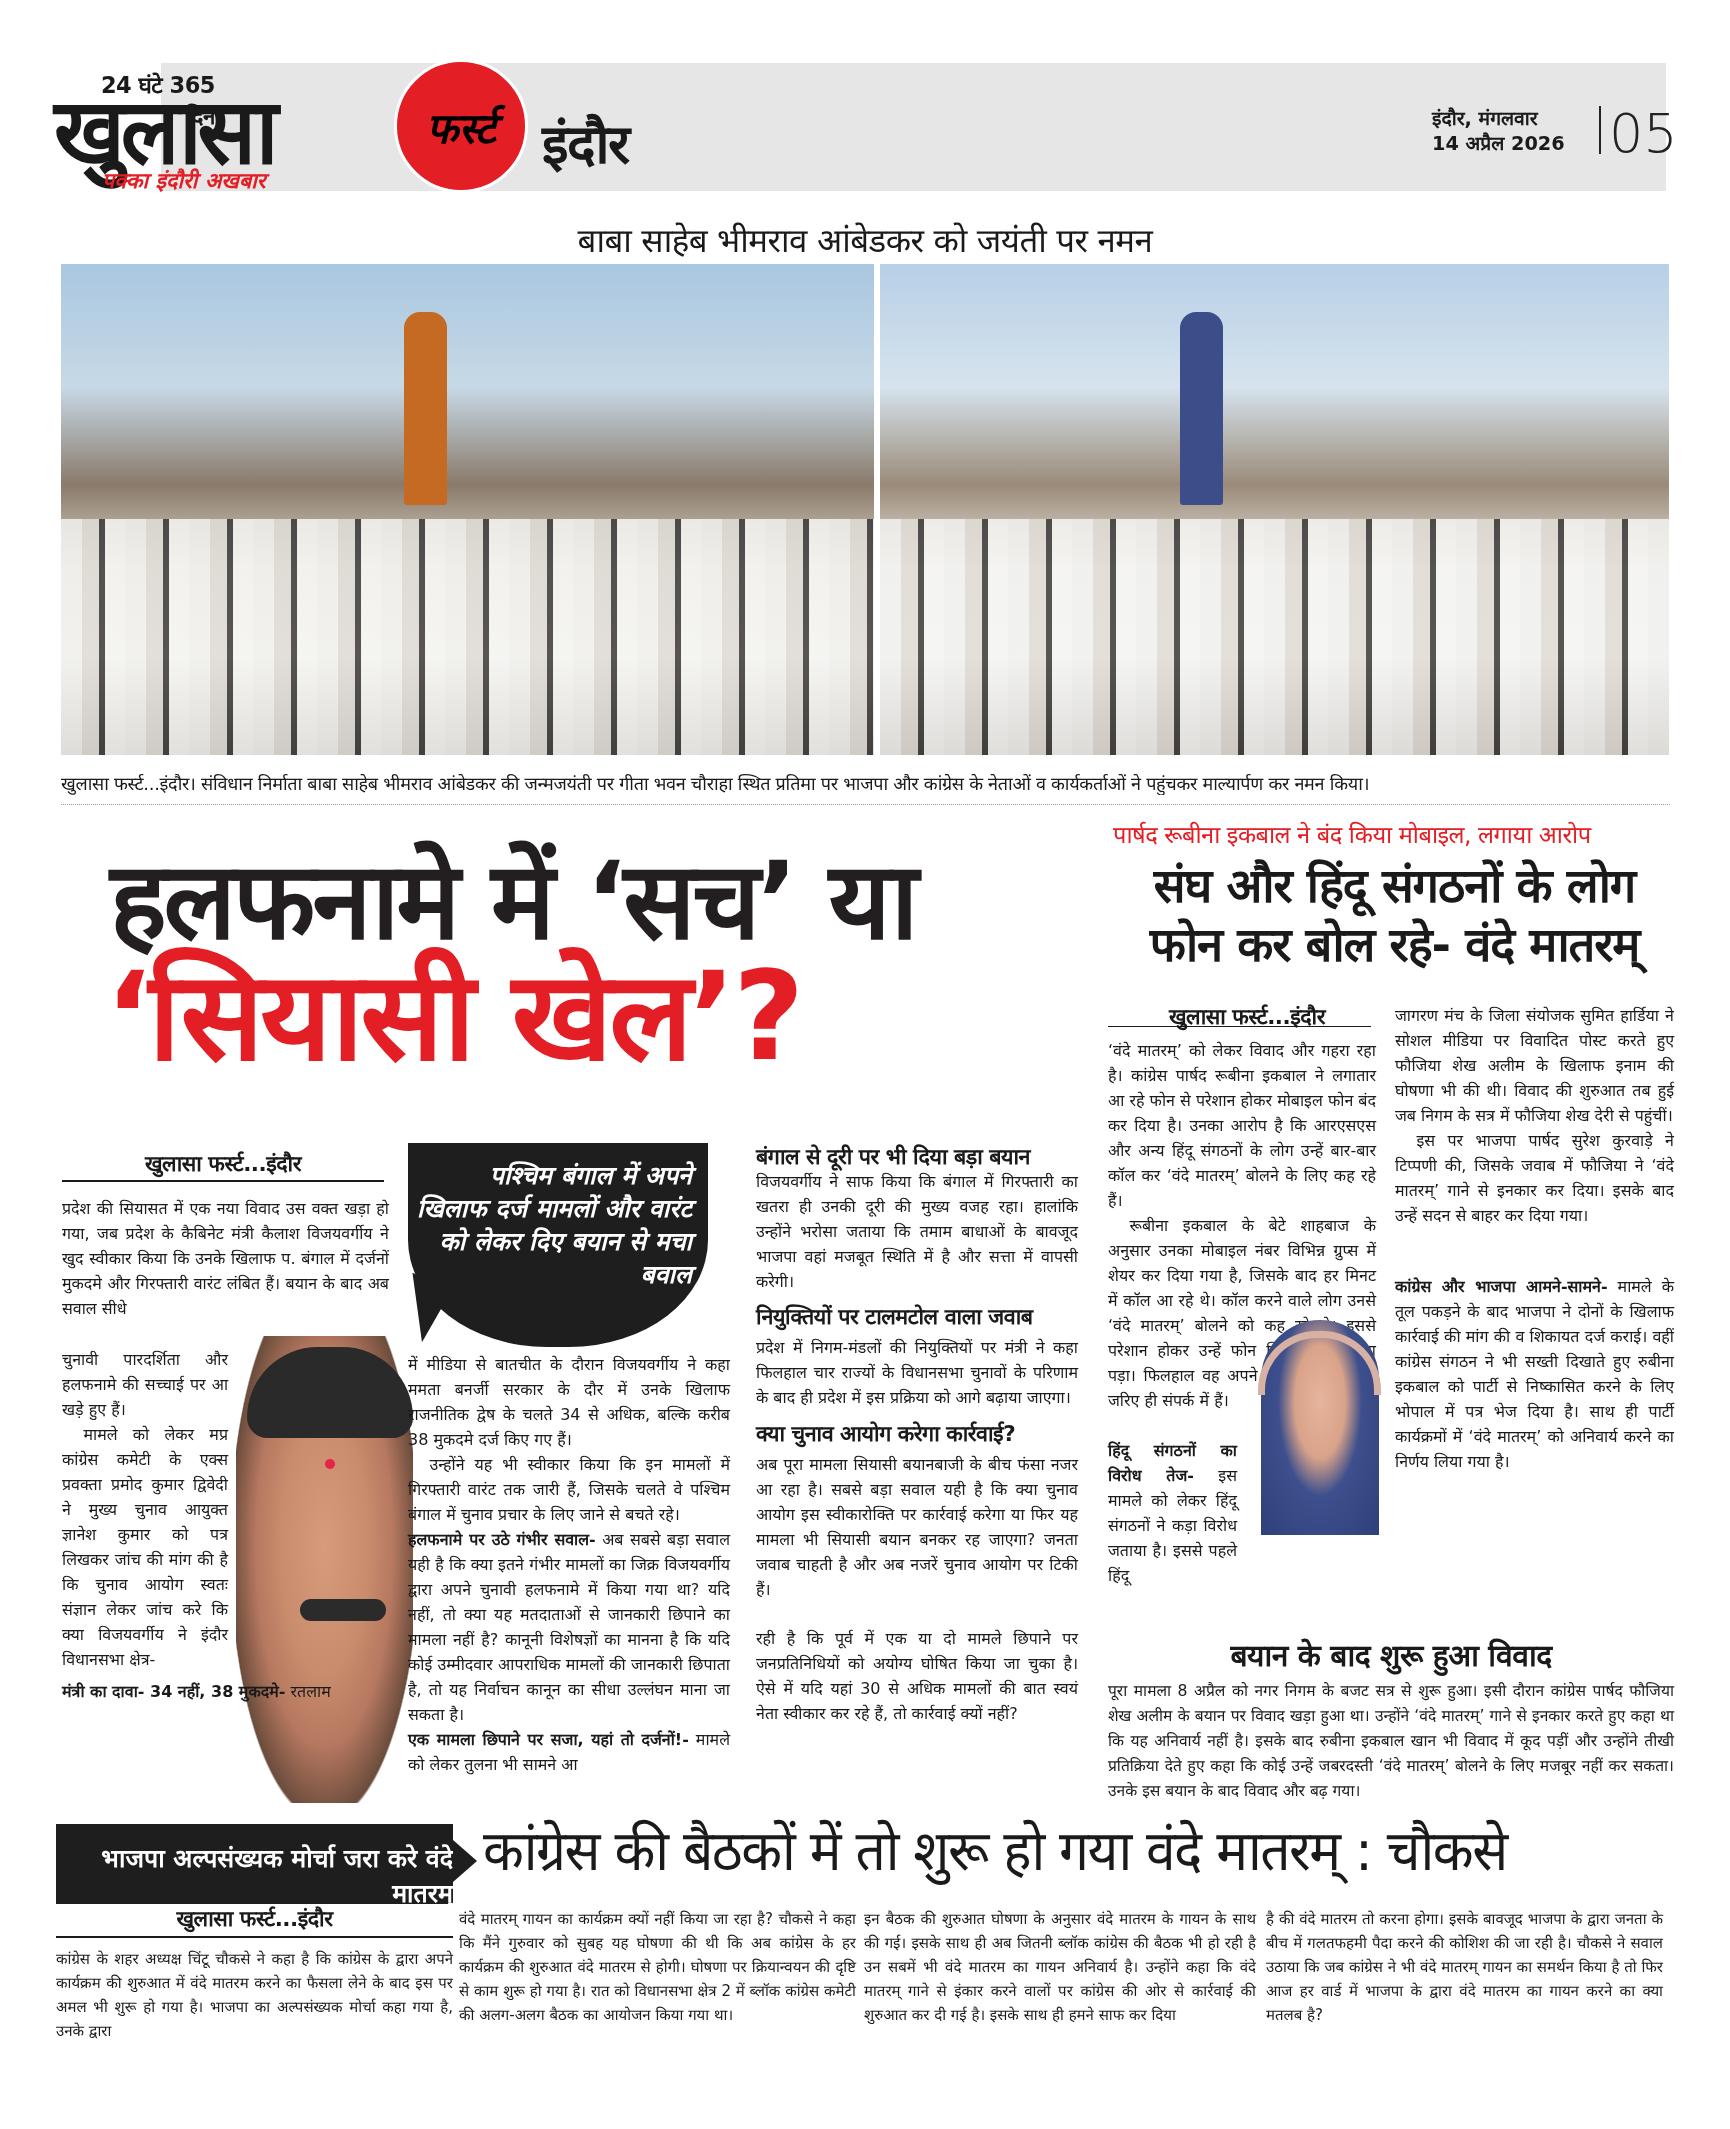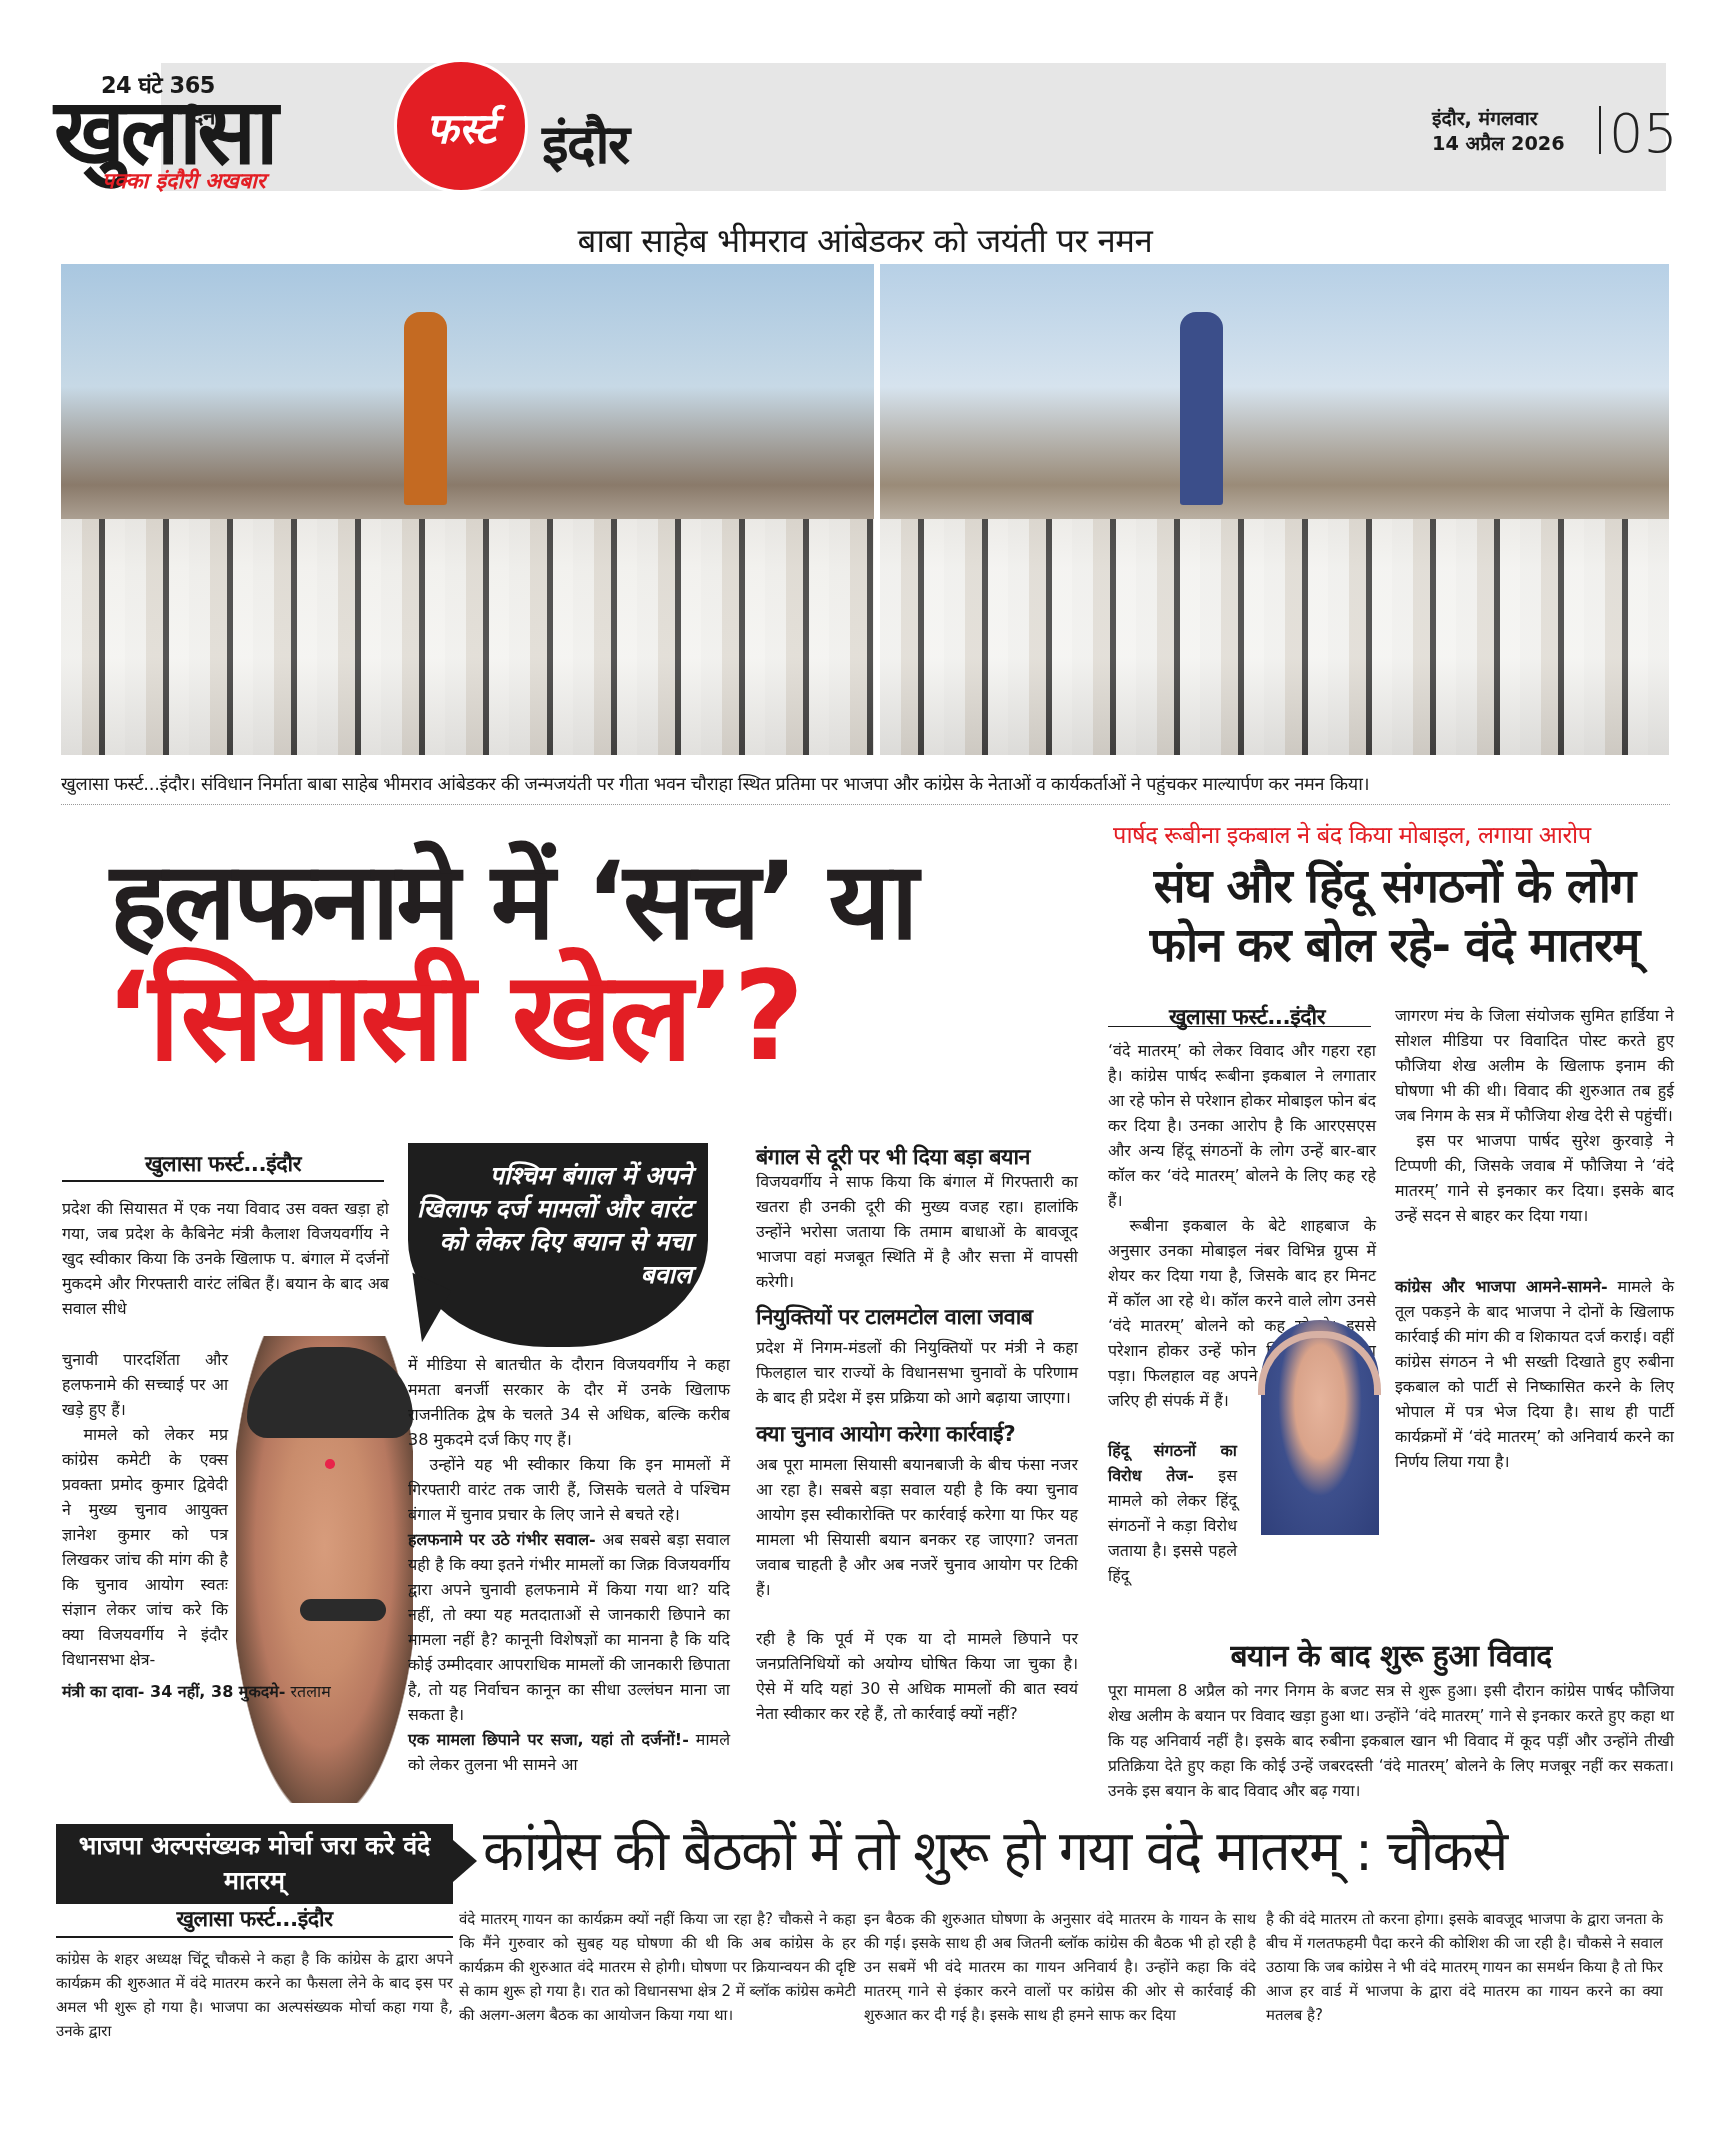--- a/index.html
+++ b/index.html
@@ -6,21 +6,21 @@
   html, body { width: 1730px; height: 2129px; background: #ffffff; overflow: hidden; }
   body { position: relative; font-family: "DejaVu Sans", sans-serif; color: #1a1a1a; }
   .abs { position: absolute; }
 
   
   .masthead-band { left: 161px; top: 63px; width: 1505px; height: 128px; background: #e6e6e6; }
   .tagline-top { left: 86px; top: 69px; width: 129px; text-align: right; font-size: 22.5px; font-weight: bold; letter-spacing: -0.5px; }
   .logo-text { left: 54px; top: 86px; font-size: 91px; font-weight: bold; line-height: 1; letter-spacing: -4.3px; transform: scaleX(0.95); transform-origin: left; }
   .logo-sub { left: 102px; top: 165px; font-size: 21.5px; font-weight: bold; color: #e31e24; font-style: italic; }
   .logo-circle { left: 394px; top: 59px; width: 134px; height: 134px; border-radius: 50%; background: #e31e24; border: 3.2px solid #ffffff; display: flex; align-items: center; justify-content: center; }
-  .logo-circle span { color: #ffffff; font-size: 42px; font-weight: bold; font-style: italic; }
+  .logo-circle span { color: #000000; font-size: 42px; font-weight: bold; font-style: italic; }
   .edition { left: 542px; top: 105px; font-size: 54px; font-weight: bold; letter-spacing: -1.6px; }
   .dateline { left: 1432px; top: 106px; width: 161px; font-size: 19.3px; font-weight: bold; line-height: 1.3; }
   .date-sep { left: 1599px; top: 106px; width: 1.6px; height: 48px; background: #222; }
   .page-no { left: 1609px; top: 102px; font-size: 54px; font-weight: 300; font-family: "DejaVu Sans", sans-serif; color: #222; }
 
   
   .photo-title { left: 0; top: 217px; width: 1730px; text-align: center; font-size: 33px; font-weight: normal; letter-spacing: -0.5px; }
   .photo { top: 264px; height: 491px; overflow: hidden; }
   .photo-left { left: 61px; width: 813px; background: linear-gradient(180deg, #a9c7e0 0%, #c7d9e6 25%, #8a7a6a 45%, #dcd6cc 62%, #efece6 80%, #6d655d 100%); }
   .photo-right { left: 880px; width: 789px; background: linear-gradient(180deg, #b7d0e6 0%, #d6e3ee 25%, #9a8b78 45%, #e9e6e1 62%, #f1efeb 80%, #5d5750 100%); }
@@ -54,21 +54,21 @@
   
   .kicker-red { left: 1113px; top: 818px; font-size: 23.6px; color: #e31e24; font-weight: normal; letter-spacing: -0.5px; }
   .right-headline { left: 1113px; top: 856px; width: 563px; text-align: center; font-size: 47px; font-weight: bold; line-height: 59px; letter-spacing: -1.1px; }
 
   .photo-rubina { left: 1261px; top: 1320px; width: 118px; height: 215px; background: radial-gradient(ellipse at 50% 38%, #e6b49c 0%, #d9a38a 30%, #3d4f8c 50%, #2f3f7a 100%); border-radius: 59px 59px 0 0; }
   .photo-rubina .scarf { position: absolute; left: -2.7px; top: 10.7px; width: 123px; height: 64px; border-radius: 59px 59px 0 0; border: 7.5px solid #d7b1a4; border-bottom: none; }
 
   .bottom-right-head { left: 1076px; top: 1634px; width: 630px; text-align: center; font-size: 30px; font-weight: bold; letter-spacing: -0.5px; }
 
   
-  .box-head { left: 56px; top: 1824px; width: 397px; height: 80px; background: #1e1e1e; color: #fff; text-align: center; font-size: 25px; font-weight: bold; line-height: 35px; padding-top: 4px; }
+  .box-head { left: 56px; top: 1824px; width: 397px; height: 80px; background: #1e1e1e; color: #fff; text-align: right; font-size: 25px; font-weight: bold; line-height: 35px; padding-top: 17px; }
   .box-arrow { left: 453px; top: 1840px; width: 0; height: 0; border-top: 21.5px solid transparent; border-bottom: 21.5px solid transparent; border-left: 24px solid #1e1e1e; }
   .bottom-headline { left: 483px; top: 1819px; width: 1194px; font-size: 56px; font-weight: normal; letter-spacing: -1.6px; line-height: 1.15; white-space: nowrap; transform: scaleX(0.95); transform-origin: left; }
   .small-col { font-size: 15px; line-height: 24px; text-align: justify; }
 </style>
 </head>
 <body>
 
 <div class="abs masthead-band"></div>
 <div class="abs tagline-top">24 घंटे 365 दिन</div>
 <div class="abs logo-text">खुलासा</div>

